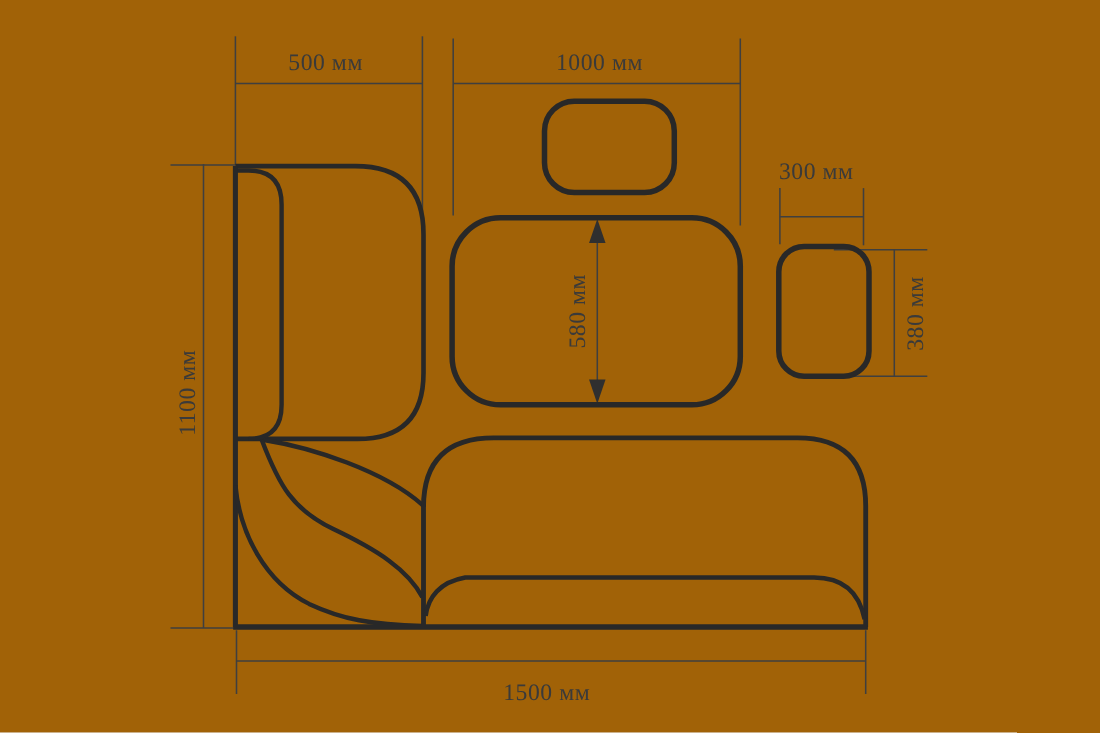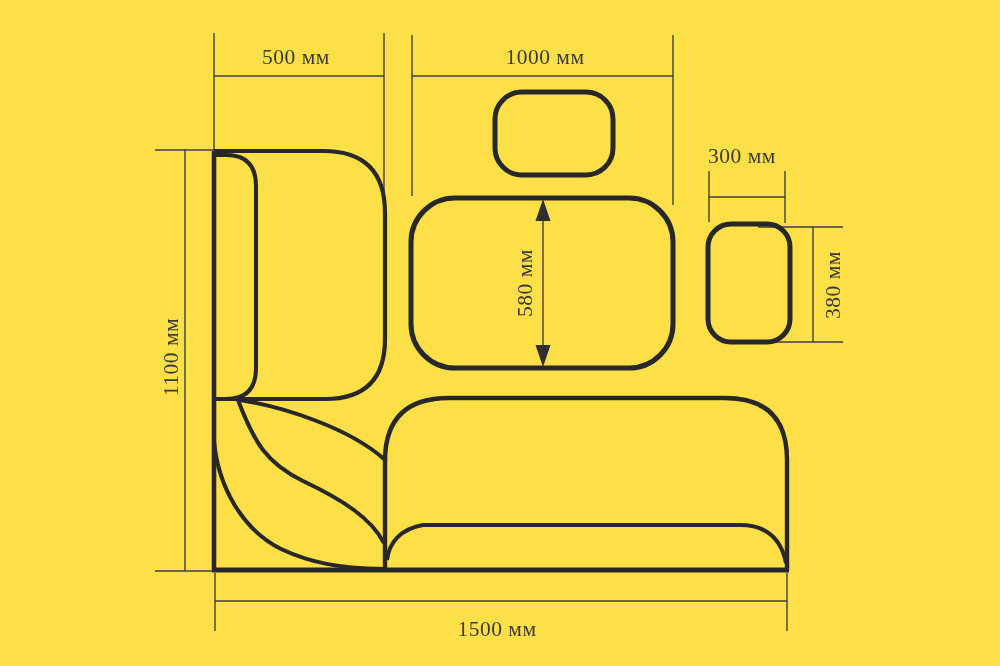--- a/index.html
+++ b/index.html
@@ -1,17 +1,17 @@
 <!DOCTYPE html>
 <html><head>
 <meta charset="utf-8">
 <style>
   html,body{margin:0;padding:0;background:#e9e9e9;}
   .canvas{
-    width:1000px;height:666px;background:#fde047;margin:0 auto;
+    width:1000px;height:666px;background:#a16207;margin:0 auto;
     position:relative;overflow:hidden;
   }
   svg{display:block;}
   text{
     font-family:"Liberation Serif","DejaVu Serif",serif;
     font-size:21.5px;
     letter-spacing:0.5px;
     fill:#3a3a3a;
   }
   .outline{stroke:#282828;fill:none;stroke-linecap:butt;stroke-linejoin:round;}

